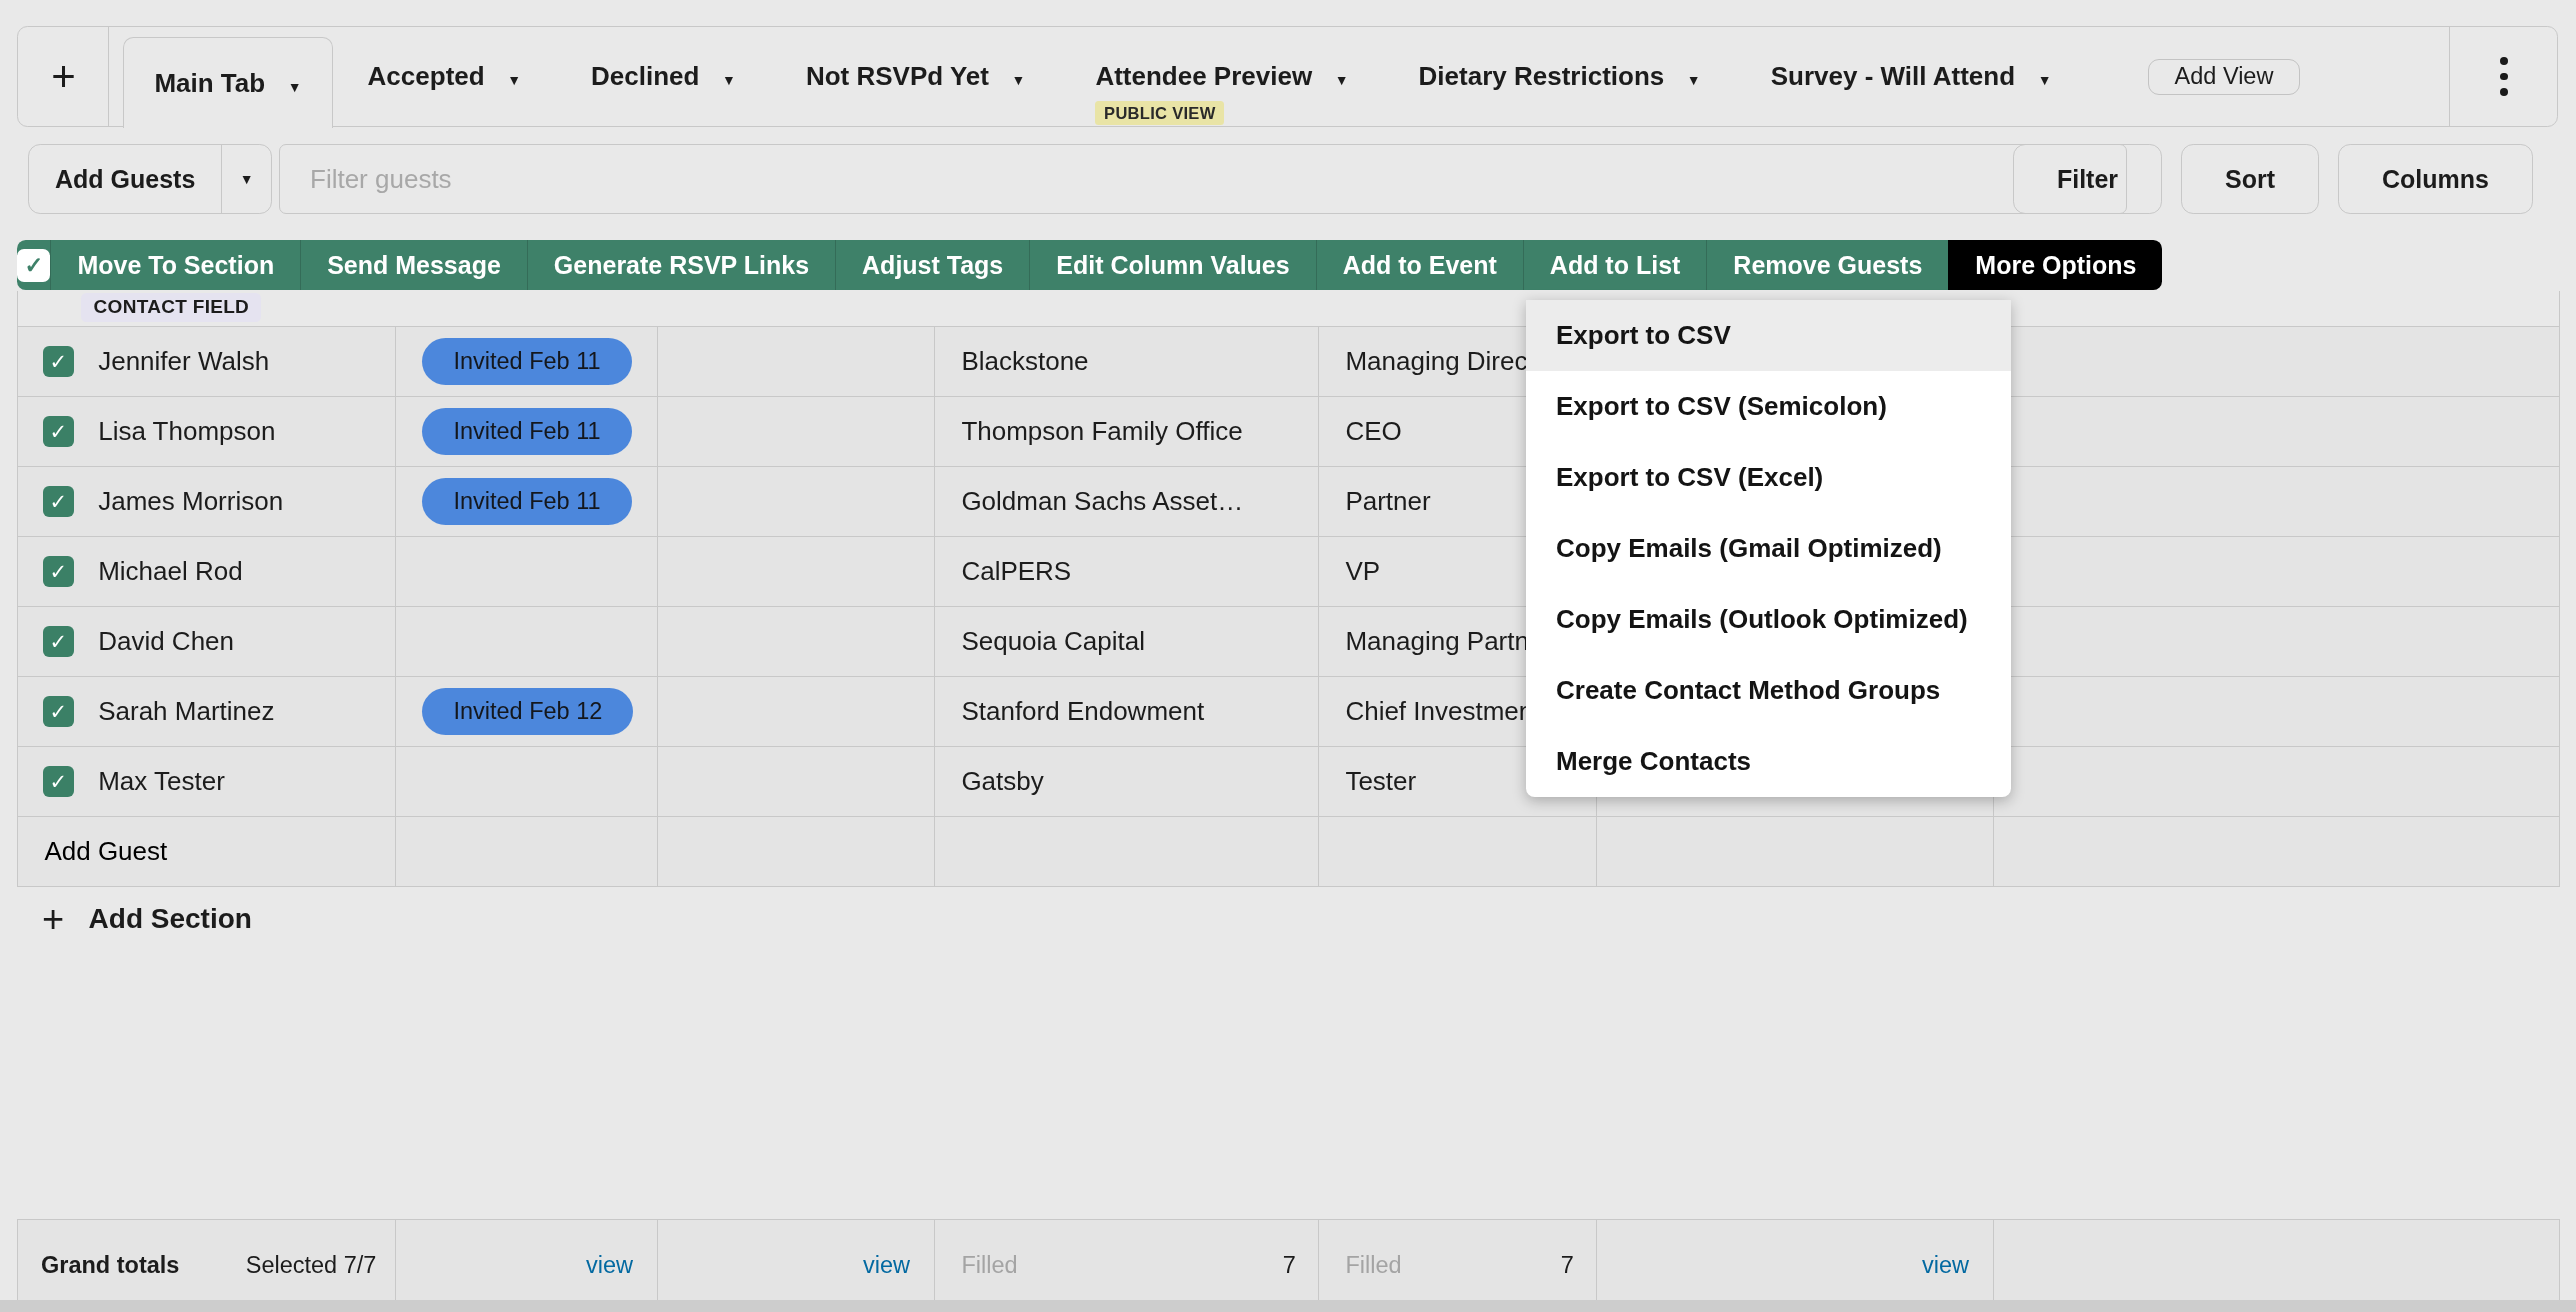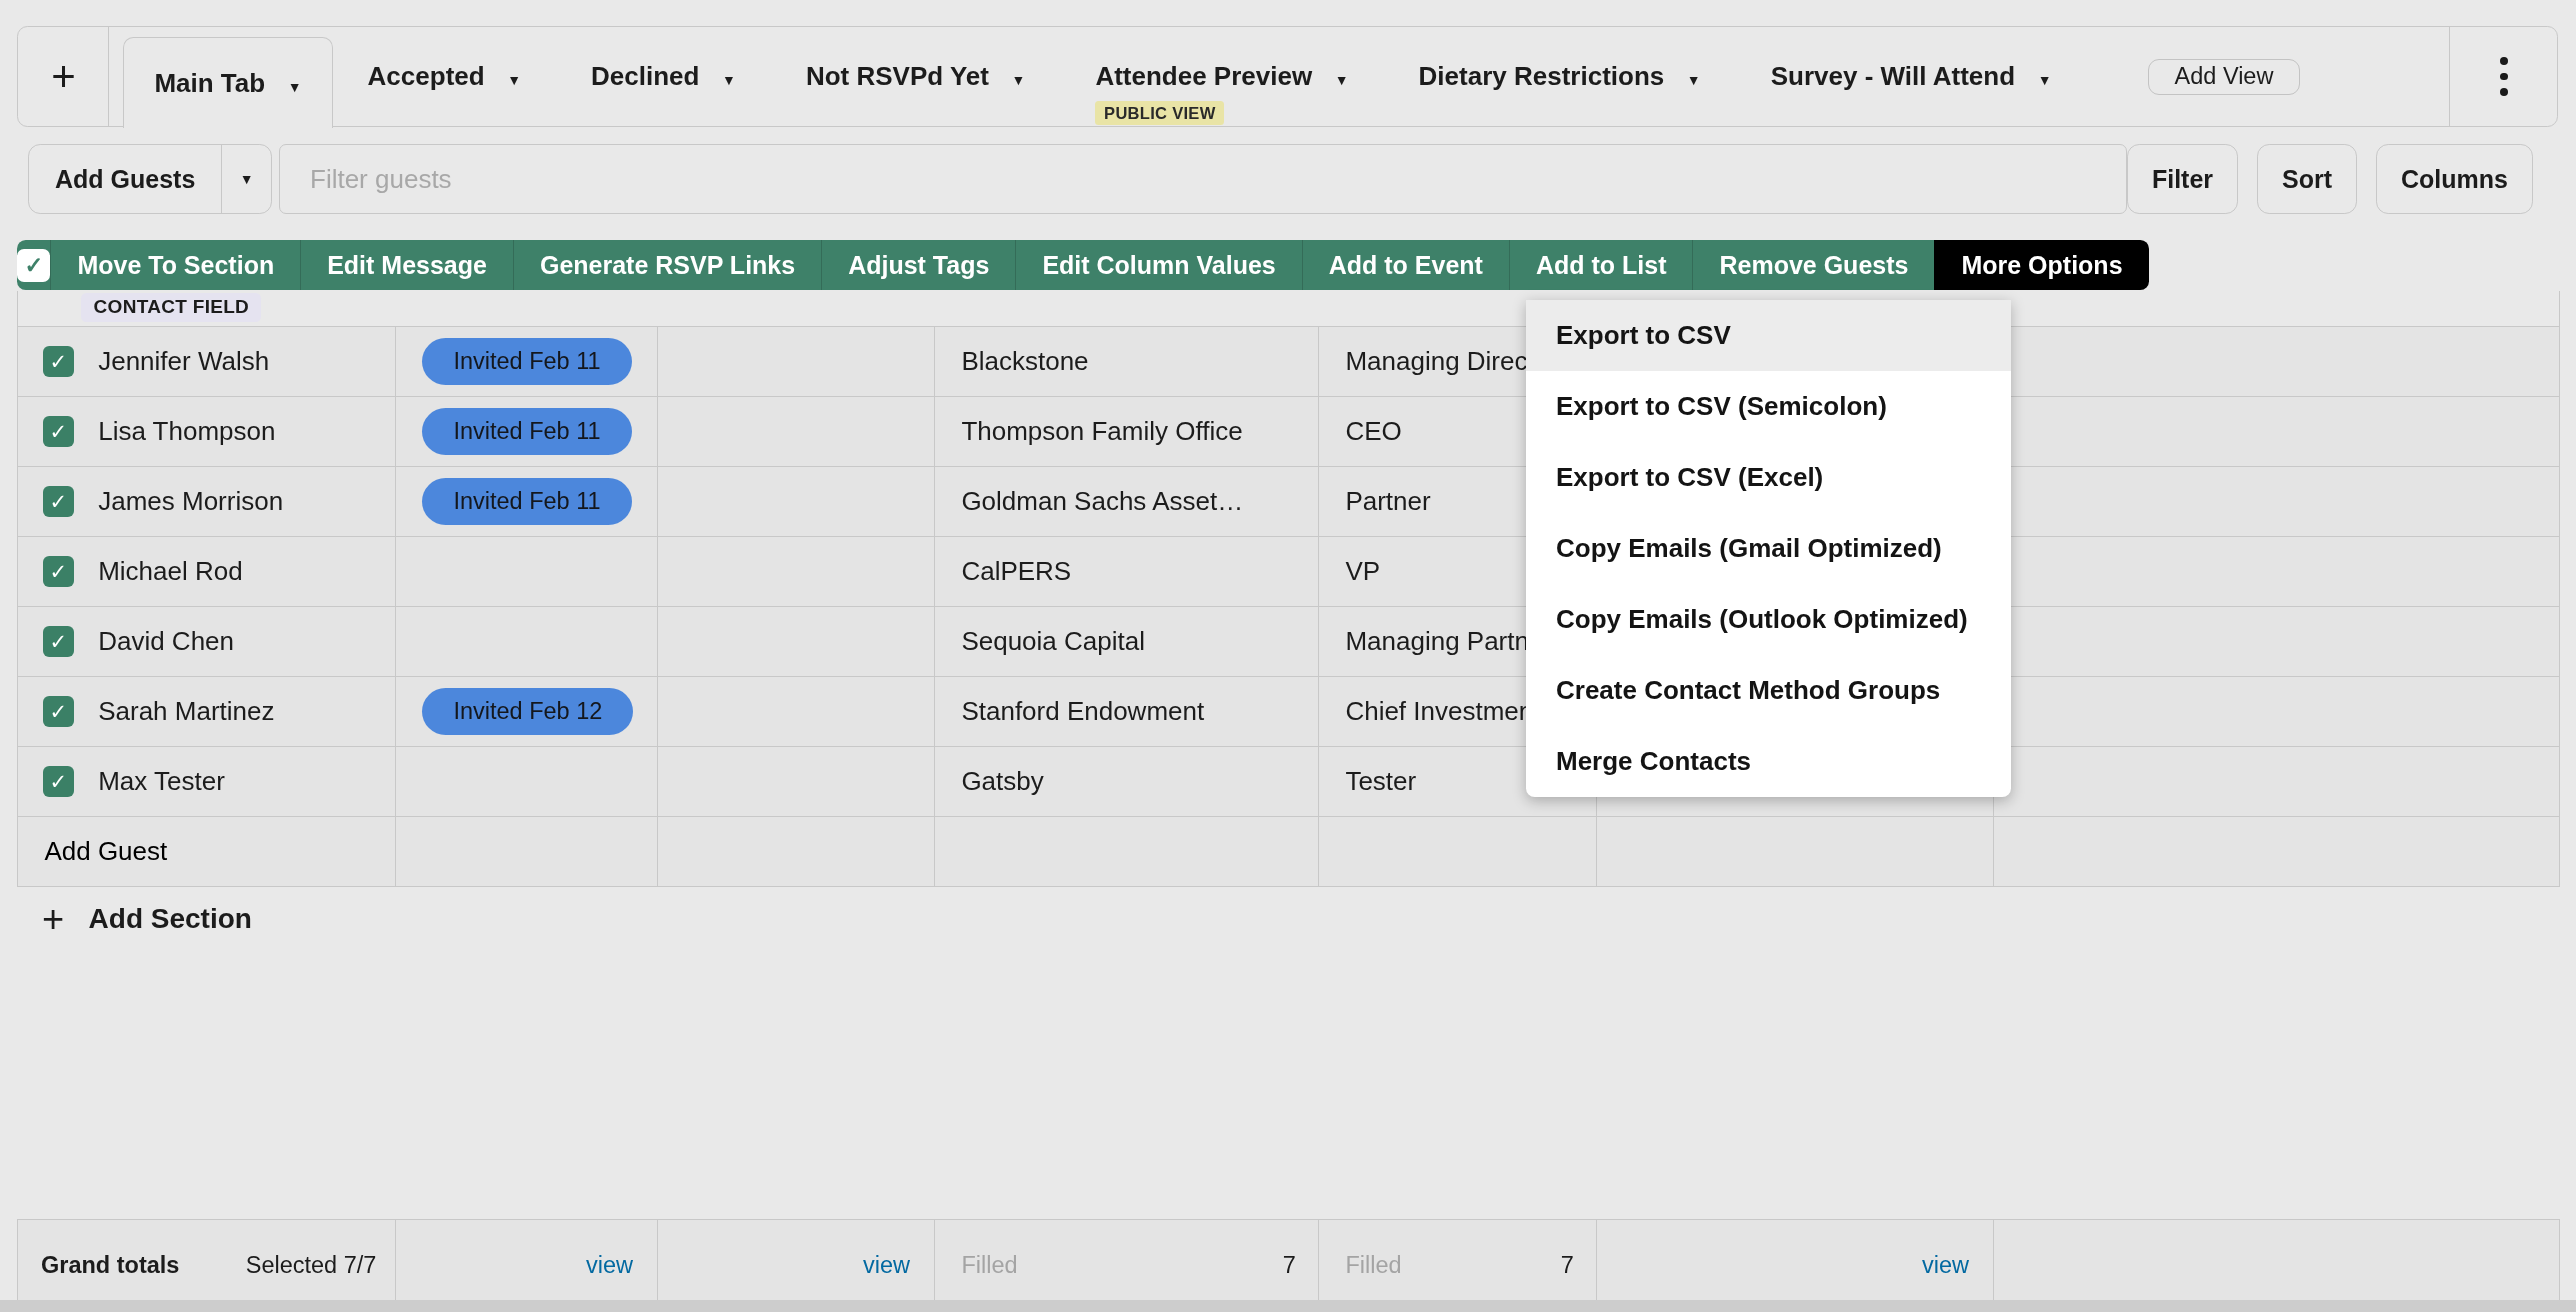--- a/index.html
+++ b/index.html
@@ -35,21 +35,21 @@
   .add-guests { position:absolute; left:28px; top:144px; height:70px;
     border:1.7px solid #c8c8c8; border-radius:12.2px; display:flex; align-items:stretch; }
   .add-guests .ag-label { display:flex; align-items:center; padding:0 26px; font-weight:700; font-size:25px; }
   .add-guests .ag-caret { width:50px; border-left:1.7px solid #c8c8c8; display:flex; align-items:center; justify-content:center; }
   .add-guests .ag-caret::after { content:"▼"; font-size:14px; }
   .filter-input { position:absolute; left:279px; top:144px; width:1848px; height:70px;
     border:1.7px solid #c8c8c8; border-radius:7px; background:#e9e9e9; padding:0 30px;
     font-size:26px; font-family:inherit; color:#1c1c1c; outline:none; }
   .filter-input::placeholder { color:#a8a8a8; }
   .fsc { position:absolute; top:144px; right:43px; display:flex; gap:19px; }
-  .fsc button { height:70px; padding:0 24px; border:1.7px solid #c8c8c8; border-radius:12.2px;
+  .fsc button { height:70px; padding:0 43px; border:1.7px solid #c8c8c8; border-radius:12.2px;
     font-size:25px; font-weight:700; }
 
   
   .bulk-toolbar { position:absolute; left:17.4px; top:240px; width:1994px; height:50px;
     background:#3e8169; border-radius:8.7px; display:flex; align-items:stretch; color:#fff; z-index:4; }
   .bt-check { width:68px; display:flex; align-items:center; justify-content:center; }
   .bt-checkbox { width:33px; height:33px; background:#fff; border-radius:7px;
     display:flex; align-items:center; justify-content:center; }
   .bt-checkbox::after { content:"✓"; color:#3e8169; font-size:22.6px; font-weight:700; }
   .bt-btn { border-left:1.7px solid rgba(0,0,0,.16); color:#fff; font-weight:700; font-size:25px;
@@ -163,21 +163,21 @@
   <button>Columns</button>
 </div>
 
 <div class="bulk-toolbar">
   <div class="bt-check">
     <span class="bt-checkbox"></span>
   </div>
   <div style="display:flex;align-items:stretch;">
 
   <button class="bt-btn">Move To Section</button>
-      <button class="bt-btn">Edit Message</button>
+      <button class="bt-btn">Send Message</button>
       <button class="bt-btn">Generate RSVP Links</button>
       <button class="bt-btn">Adjust Tags</button>
       <button class="bt-btn">Edit Column Values</button>
       <button class="bt-btn">Add to Event</button>
       <button class="bt-btn">Add to List</button>
       <button class="bt-btn">Remove Guests</button>
       <button class="bt-btn active">More Options</button>
     </div>
 </div>
 

